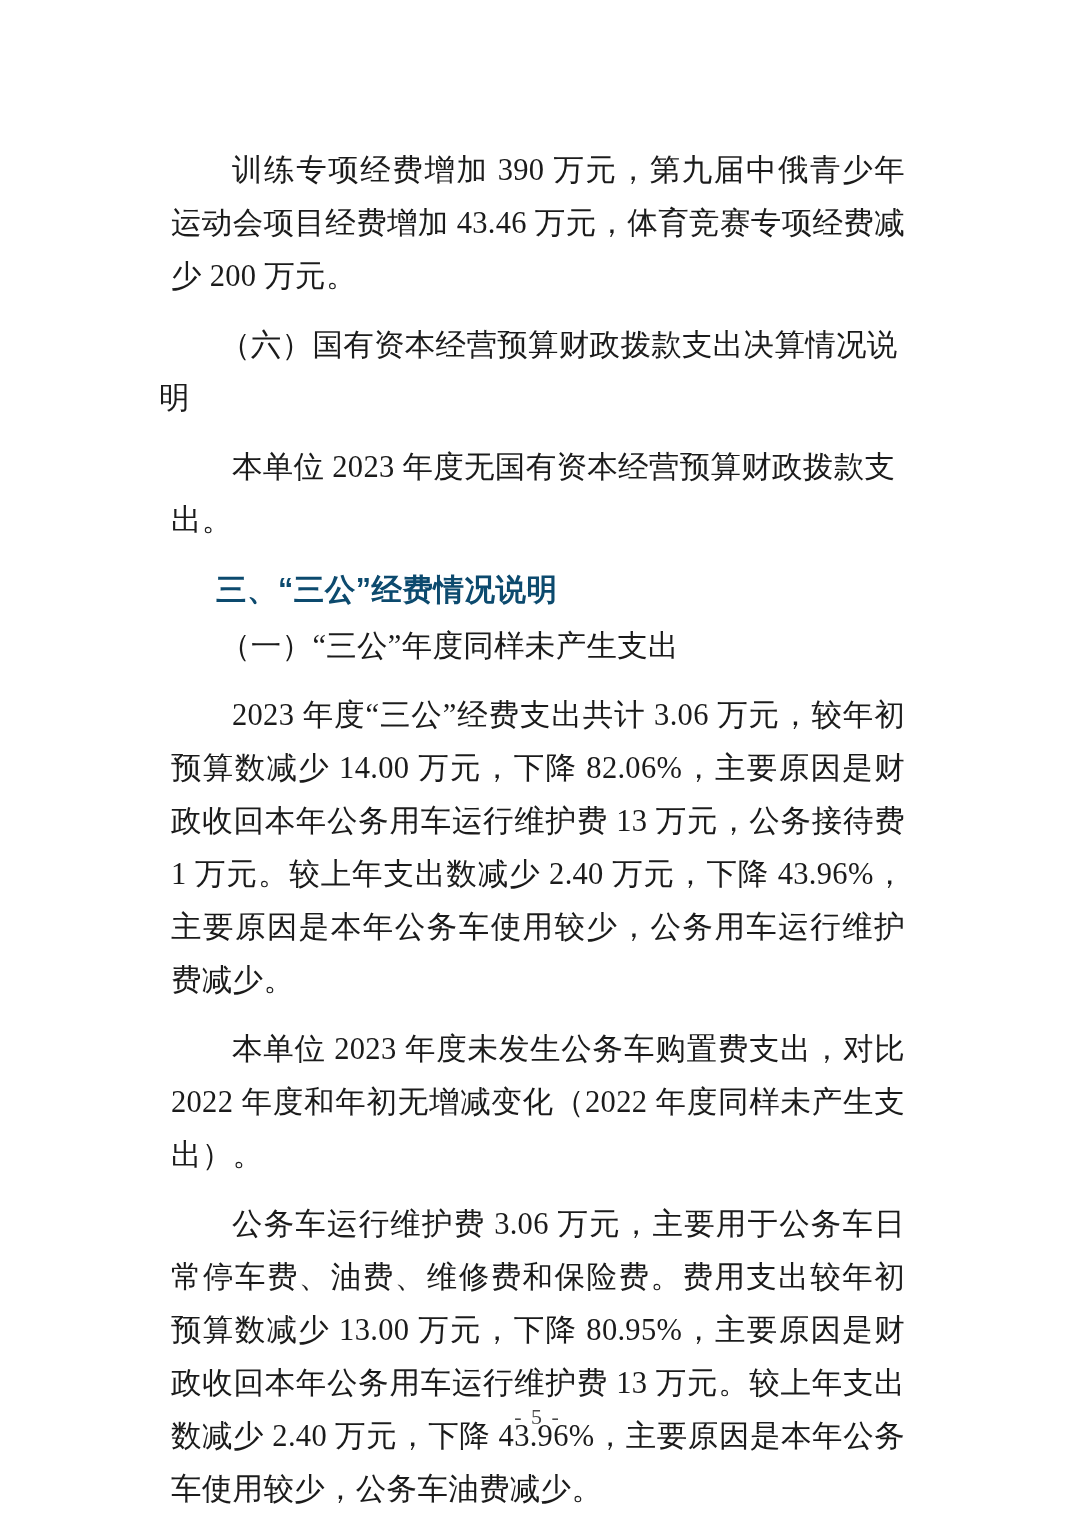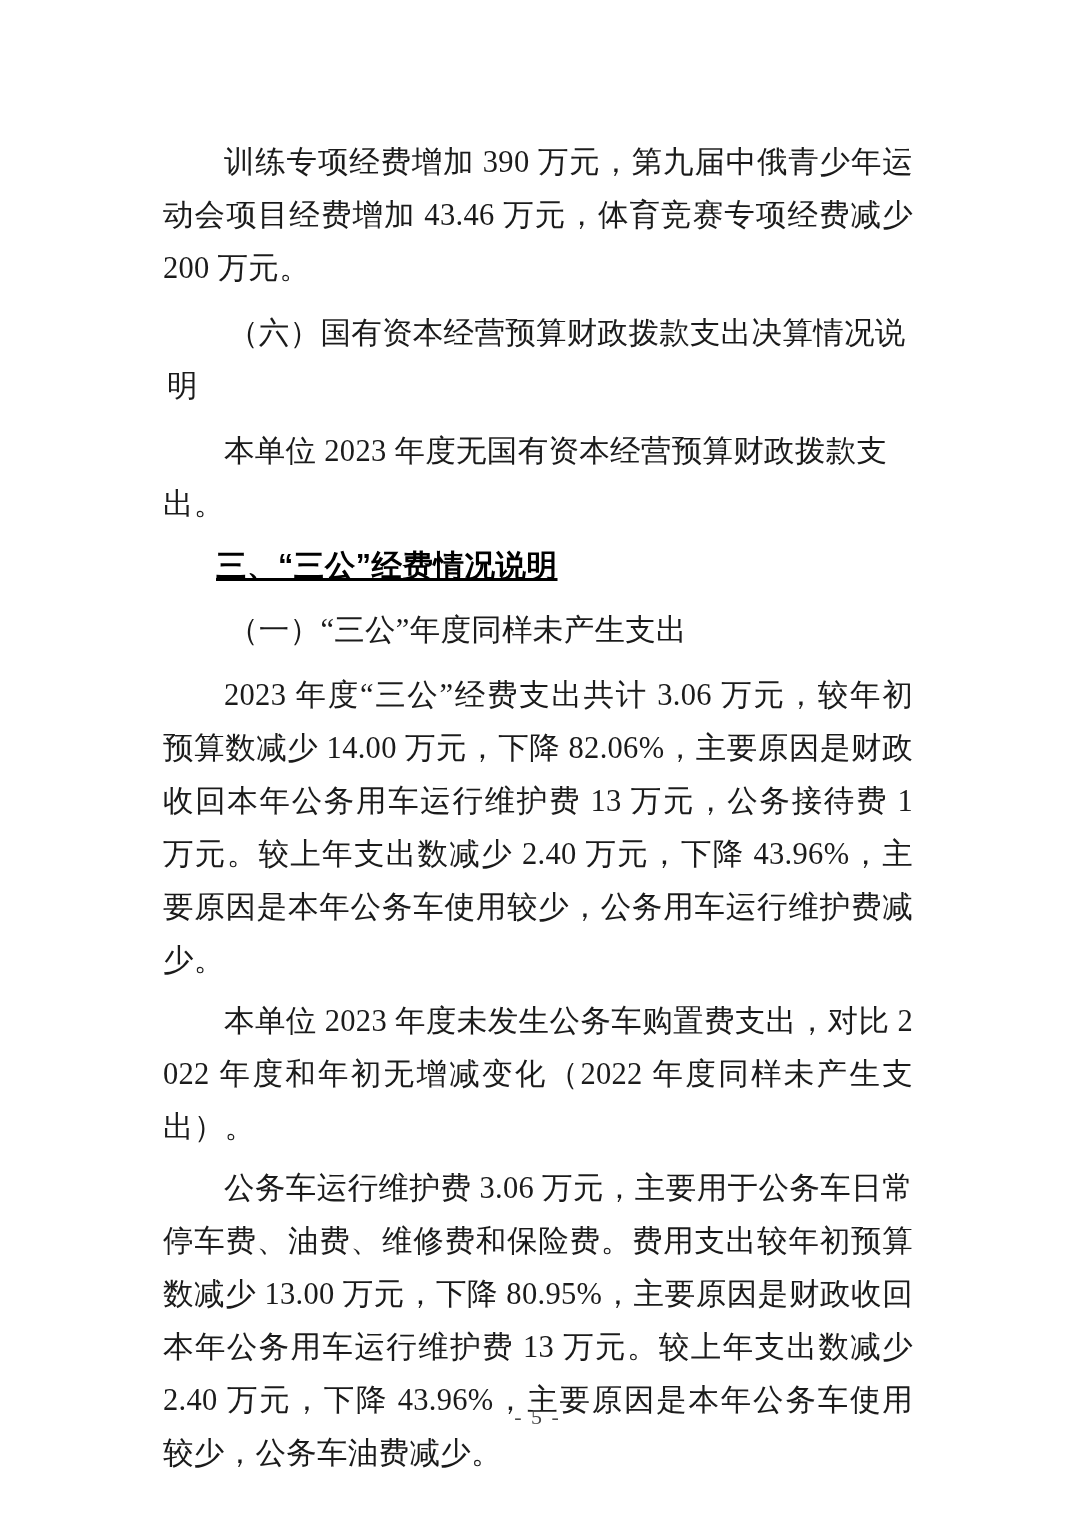--- a/index.html
+++ b/index.html
@@ -22,57 +22,56 @@
     box-sizing: border-box;
   }
   .content {
     position: absolute;
     left: 155px;
     top: 128px;
     width: 766px;
   }
   
   .para {
-    margin: 8px;
+    margin: 16px;
     font-size: 30.5px;
     line-height: 53px;
     letter-spacing: 0.3px;
     text-align: justify;
     text-justify: inter-character;
     text-indent: 61px;
     font-family: "Liberation Serif", "DejaVu Serif", serif;
     color: #1b1b1b;
     word-break: break-all;
   }
   .para.last-flush { text-align: left; }
   
   .subhead {
-    margin: 12px;
+    margin: 4px;
     font-size: 30.5px;
     line-height: 53px;
     letter-spacing: 0.3px;
     text-indent: 61px;
     text-align: left;
     font-family: "Liberation Serif", "DejaVu Serif", serif;
     color: #1b1b1b;
     word-break: break-all;
   }
   
   .mainhead {
     margin: 0;
     font-size: 30.5px;
     line-height: 53px;
     letter-spacing: 0.5px;
     text-indent: 61px;
     text-align: left;
     font-family: "Liberation Sans", "DejaVu Sans", sans-serif;
     font-weight: 700;
-    color: #000000;
+    color: #0c4a6e;
     word-break: break-all;
-    text-decoration: underline;
   }
   
   .footer {
     position: absolute;
     left: 0;
     top: 1402px;
     width: 1075px;
     text-align: center;
     font-size: 22px;
     line-height: 30px;

